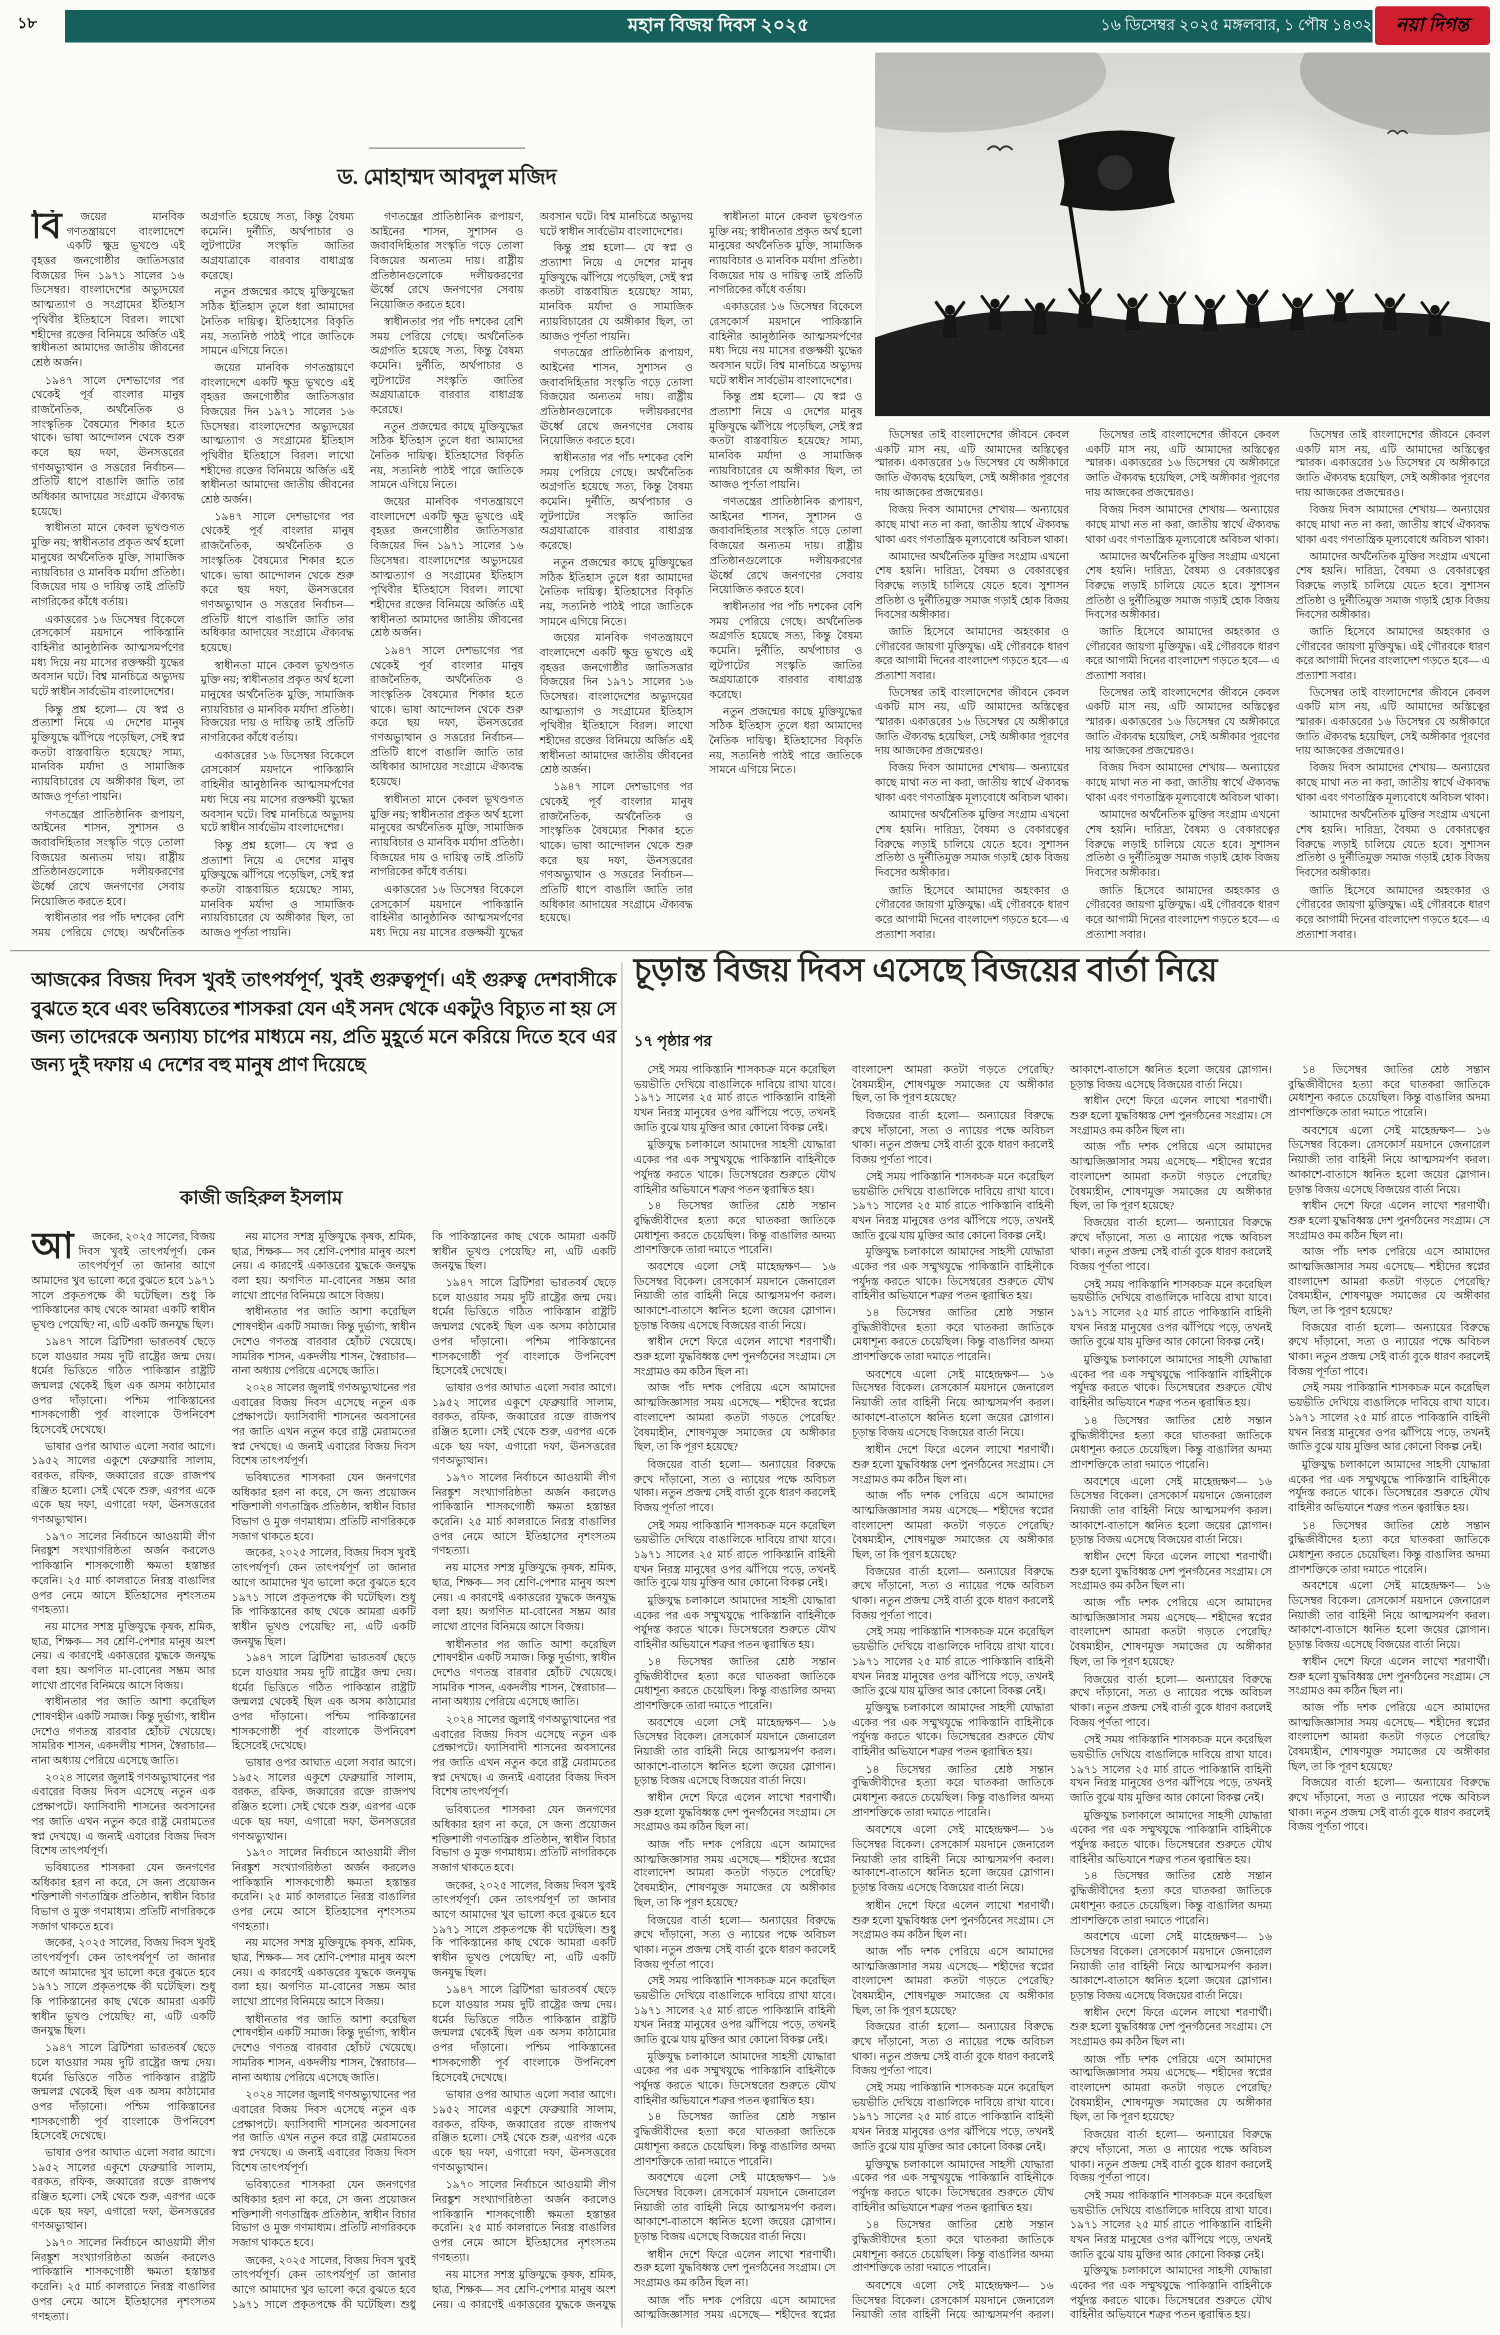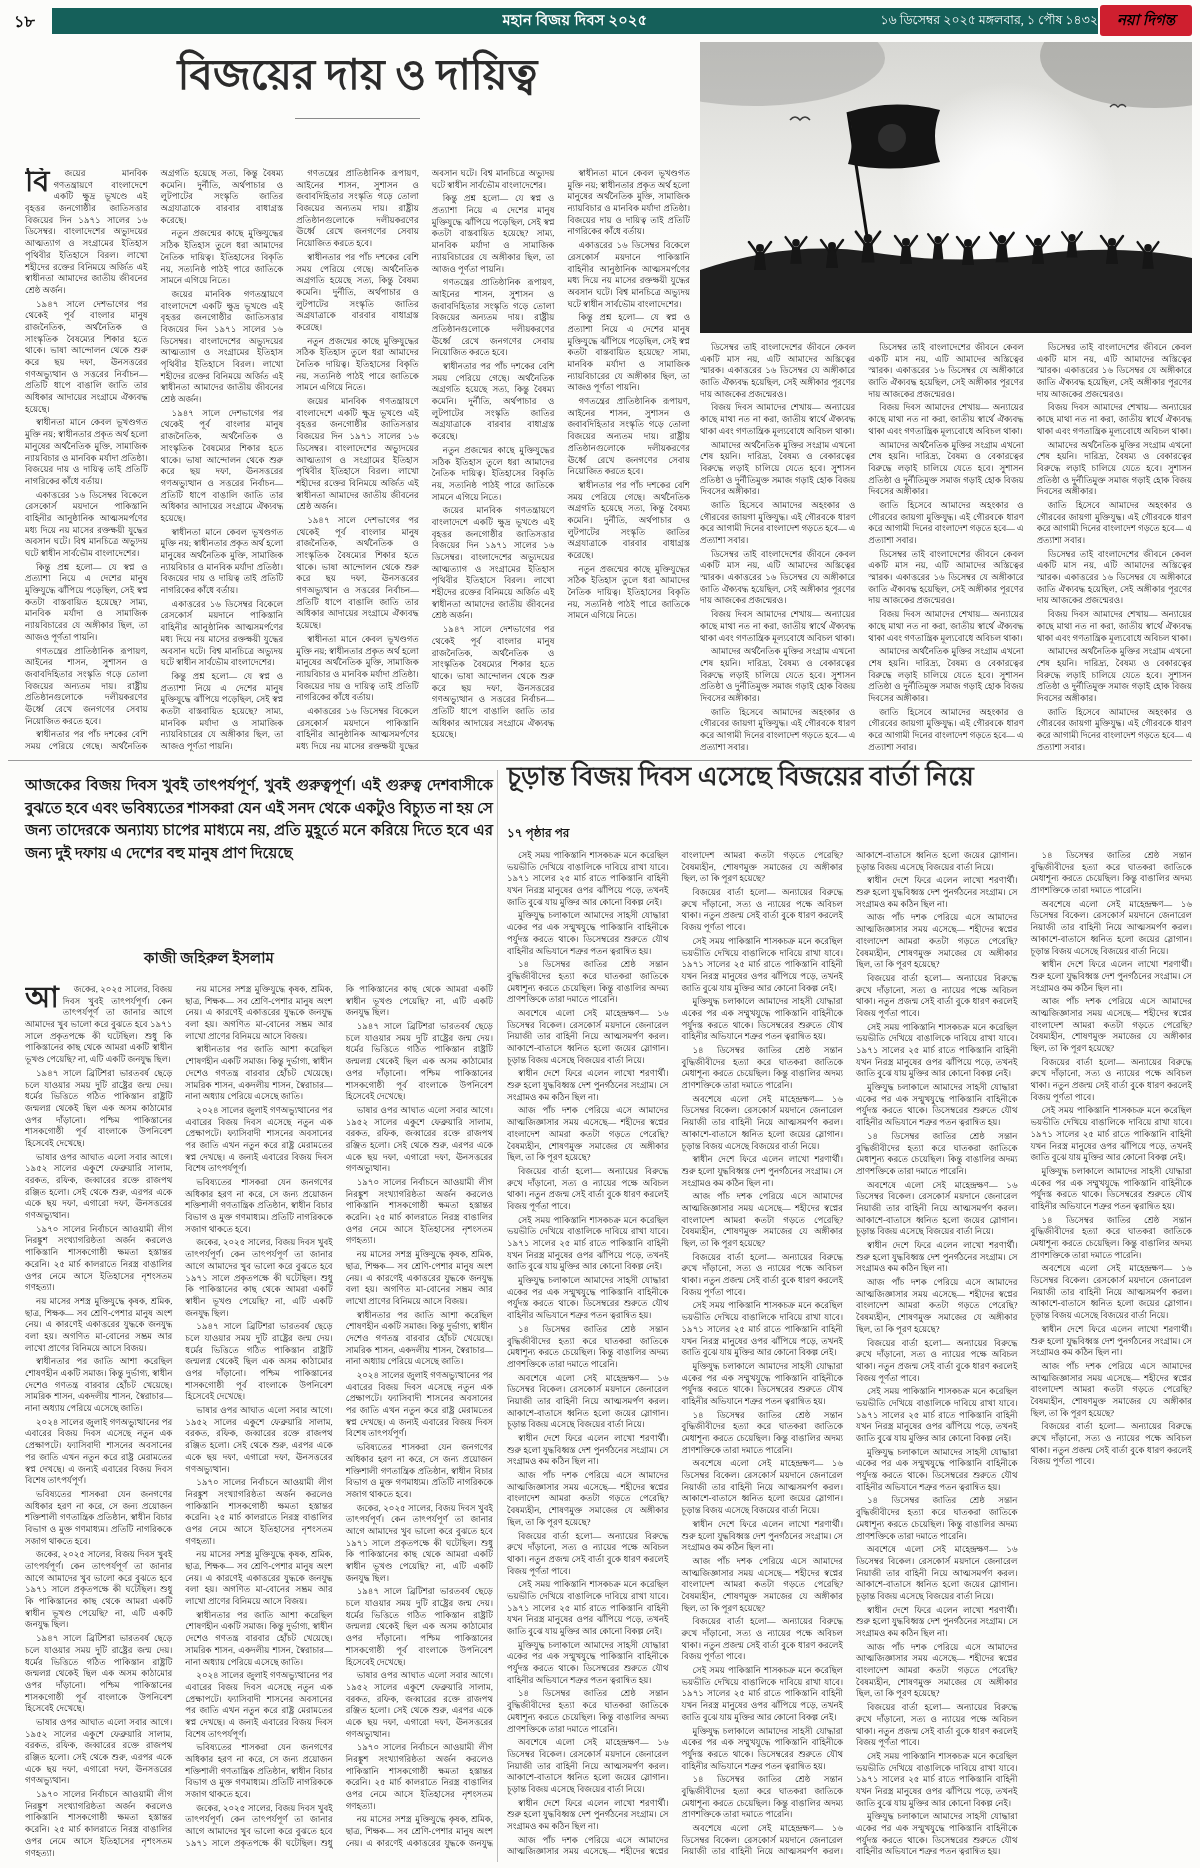--- a/index.html
+++ b/index.html
@@ -6,21 +6,21 @@
   html,body { background:#e8e8e8; }
   .page{
     position:relative; width:1200px; height:1868px; margin:0 auto;
     background:#fcfcfa; overflow:hidden;
     font-family:"Liberation Serif","DejaVu Serif",serif; color:#141414;
     --teal:#15605a; --red:#cf1f2f;
   }
   .abs{ position:absolute; }
 
   
-  .pagenum{ left:14px; top:9px; font-size:16px; font-weight:bold; color:#111; }
+  .pagenum{ left:14px; top:9px; font-size:12px; font-weight:bold; color:#111; }
   .topbar{
     left:52px; top:8px; width:1046px; height:26px; background:var(--teal);
     color:#fff; display:flex; align-items:center;
   }
   .topbar .section{
     position:absolute; left:0; right:0; text-align:center;
     font-weight:bold; font-size:14.5px; letter-spacing:.3px;
   }
   .topbar .date{ margin-left:auto; font-size:12.5px; position:relative; z-index:1; }
   .logo{
@@ -82,22 +82,22 @@
 
 <div class="page" style="--teal: #15605a; --red: #cf1f2f;">
 
   <div class="abs pagenum">১৮</div>
   <div class="abs topbar">
     <span class="section">মহান বিজয় দিবস ২০২৫</span>
     <span class="date">১৬ ডিসেম্বর ২০২৫ মঙ্গলবার, ১ পৌষ ১৪৩২</span>
   </div>
   <div class="abs logo">নয়া দিগন্ত</div>
 
-  <h1 class="abs a1-headline">বিজয়ের দায় ও দায়িত্ব</h1>
   <div class="abs a1-rule"></div>
+  <div class="abs a1-byline">ড. মোহাম্মদ আবদুল মজিদ</div>
 
   <div class="abs illustration">
     <svg viewBox="0 0 492 291" xmlns="http://www.w3.org/2000/svg">
       <defs>
         <linearGradient id="sky" x1="0" y1="0" x2="0" y2="1">
           <stop offset="0" stop-color="#d7d7d3"></stop>
           <stop offset="0.55" stop-color="#eeeeeb"></stop>
           <stop offset="1" stop-color="#f7f7f4"></stop>
         </linearGradient>
         <radialGradient id="glow" cx="0.5" cy="0.5" r="0.5">

